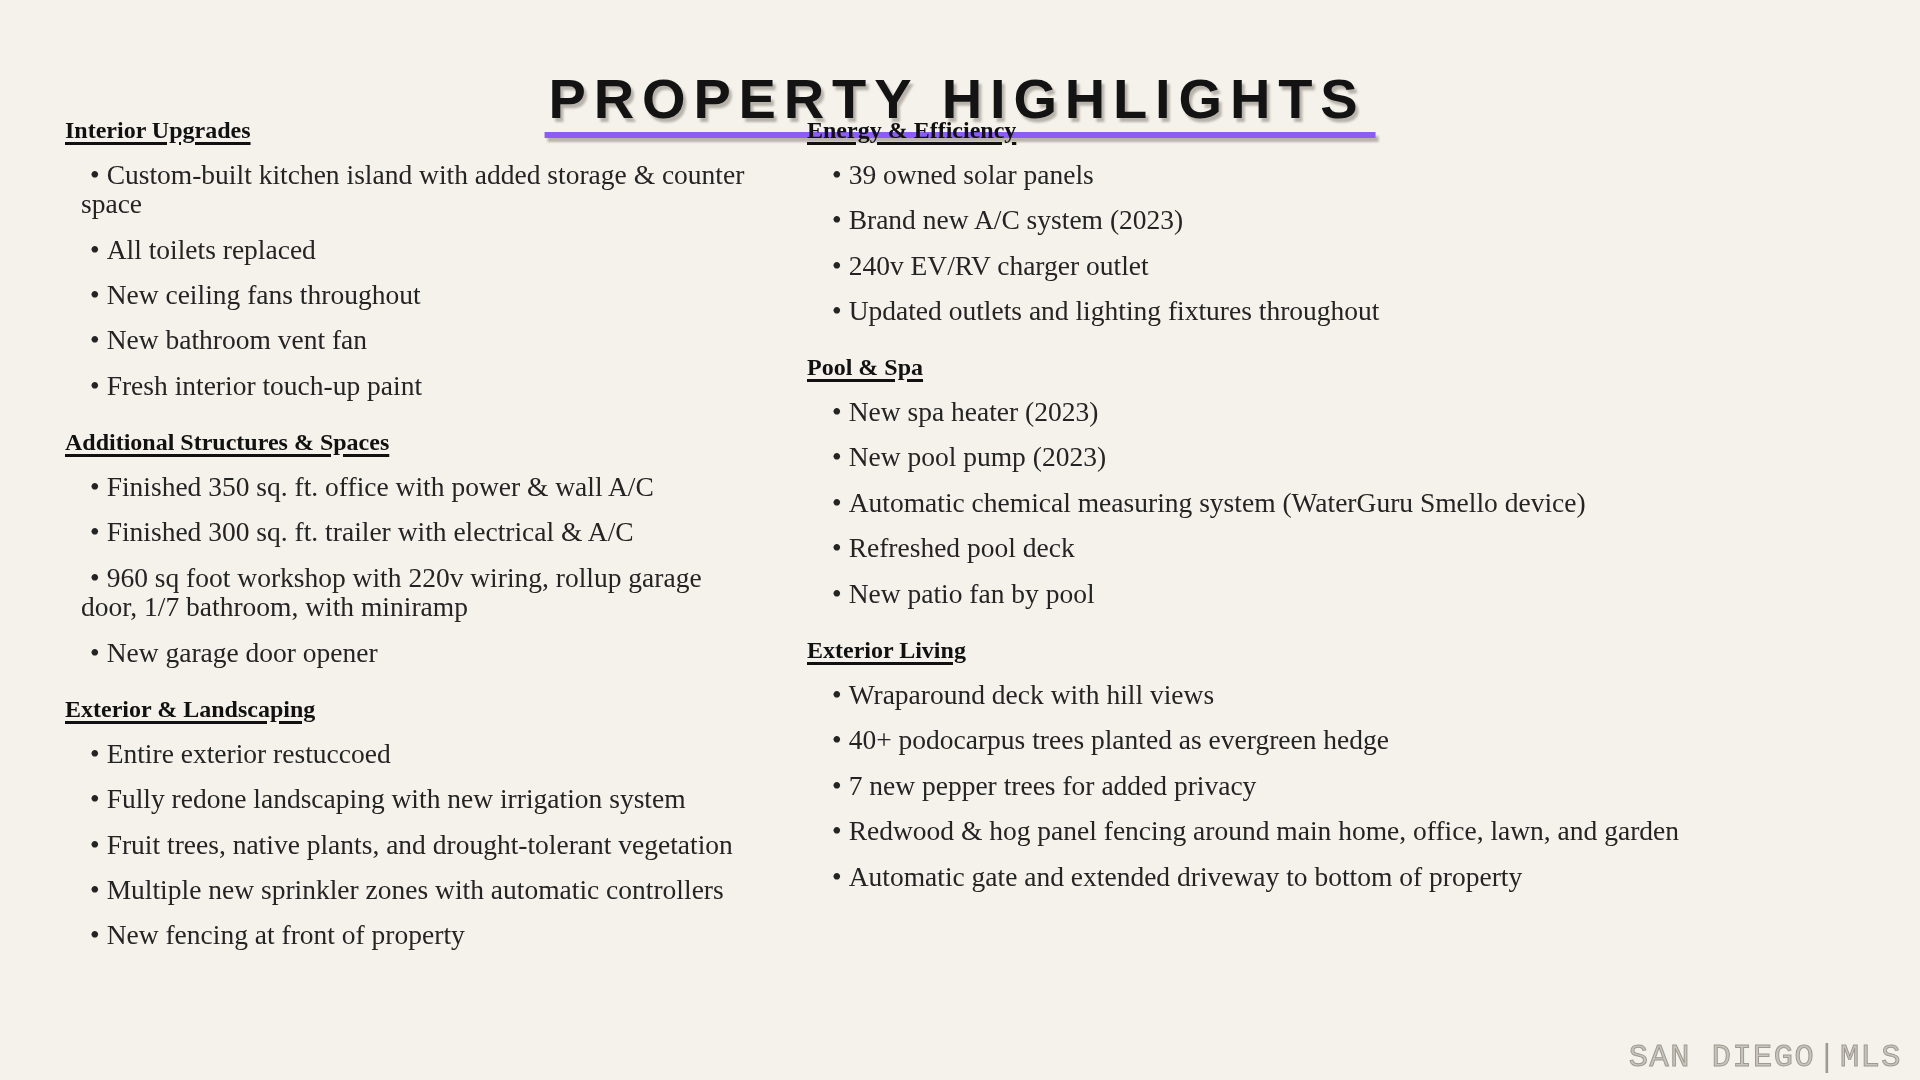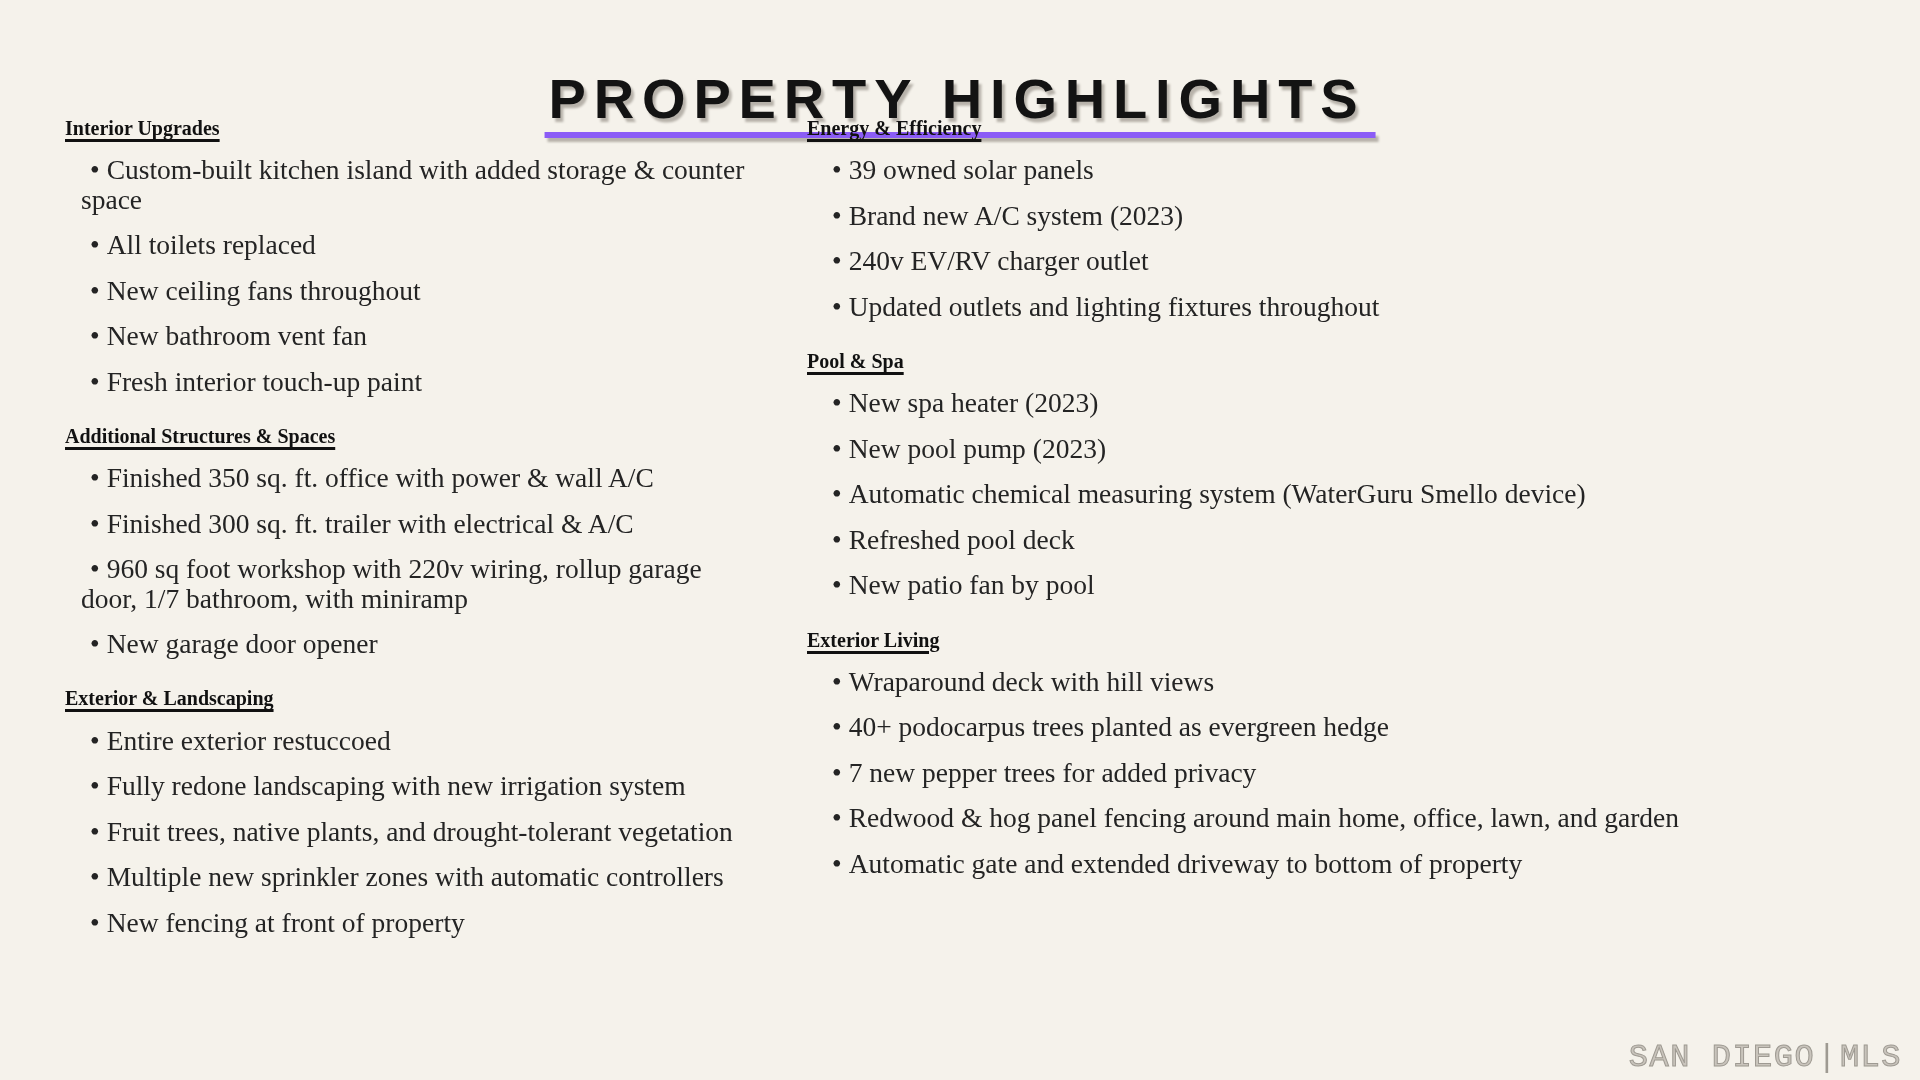--- a/index.html
+++ b/index.html
@@ -37,21 +37,21 @@
     top: 118px;
     font-size: 27.5px;
     line-height: 1.07;
   }
   .column.left  { left: 65px;  width: 700px; }
   .column.right { left: 807px; width: 950px; }
 
   .section { margin-bottom: 30px; }
 
   .section-heading {
-    font-size: 20px;
+    font-size: 24px;
     font-weight: bold;
     color: #111111;
     text-decoration: underline;
     text-decoration-thickness: 3px;
     text-underline-offset: 4px;
     margin: 0 0 3px 0;
   }
 
   .bullet-item {
     margin: 16px;

